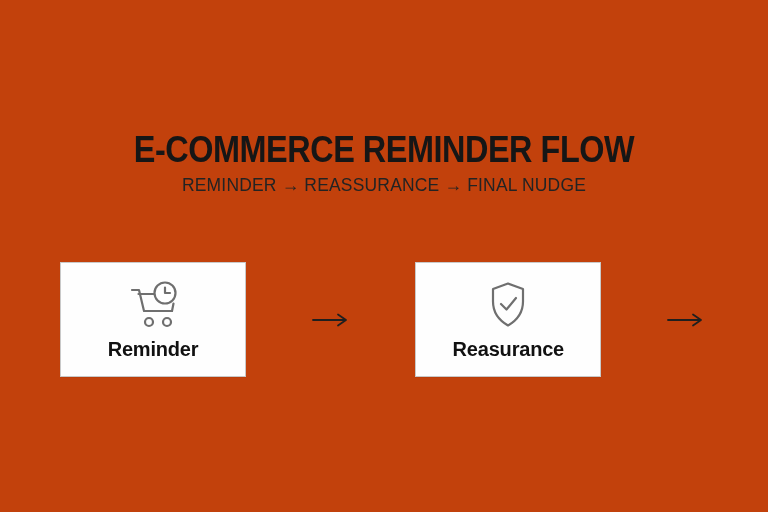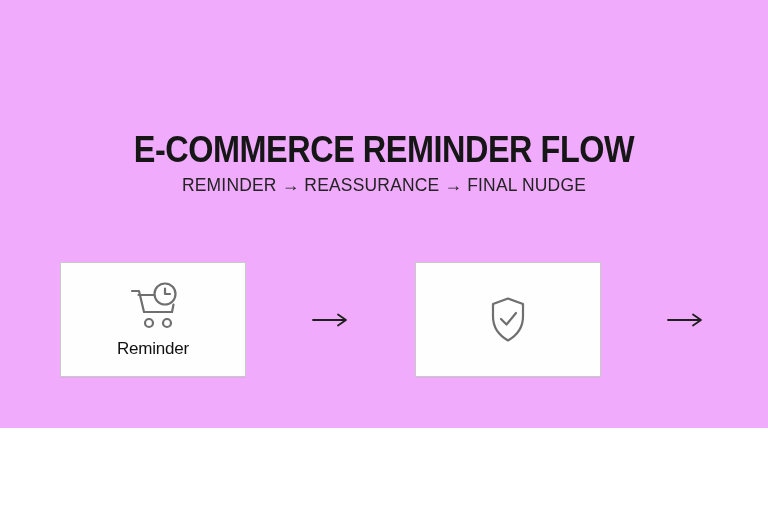--- a/index.html
+++ b/index.html
@@ -3,22 +3,22 @@
 <meta charset="utf-8">
 <style>
   html, body {
     margin: 0;
     padding: 0;
     background: #ffffff;
   }
   .canvas {
     position: relative;
     width: 768px;
-    height: 428px;
-    background: #f0abfc;
+    height: 512px;
+    background: #c2410c;
     overflow: hidden;
     font-family: "Liberation Sans", sans-serif;
     color: #1a1a1a;
   }
   .header {
     position: absolute;
     top: 130px;
     left: 0;
     width: 768px;
     text-align: center;
@@ -73,22 +73,22 @@
   }
   .step-icon svg {
     stroke: #6f6f6f;
     fill: none;
     stroke-width: 2.2;
     stroke-linecap: round;
     stroke-linejoin: round;
   }
   .step-label {
     margin-top: 7px;
-    font-size: 17px;
-    font-weight: normal;
+    font-size: 20px;
+    font-weight: bold;
     color: #111111;
     letter-spacing: -0.2px;
   }
   .connector {
     width: 44px;
     display: flex;
     align-items: center;
     justify-content: center;
   }
   .connector svg {
@@ -133,20 +133,21 @@
       </svg>
     </div>
 
     <div class="step-box">
       <div class="step-icon">
         <svg width="38" height="48" viewBox="0 0 38 48">
           <path d="M19 2.5 L34 8 V20.5 C34 31.5 27.5 39.6 19 44.5 C10.5 39.6 4 31.5 4 20.5 V8 Z"></path>
           <path d="M12 23 L17.5 28.5 L27 17"></path>
         </svg>
       </div>
+      <div class="step-label">Reasurance</div>
     </div>
 
     <div class="connector">
       <svg width="38" height="14" viewBox="0 0 38 14">
         <line x1="1" y1="7" x2="33" y2="7"></line>
         <path d="M26 1.5 L34 7 L26 12.5"></path>
       </svg>
     </div>
 
 

